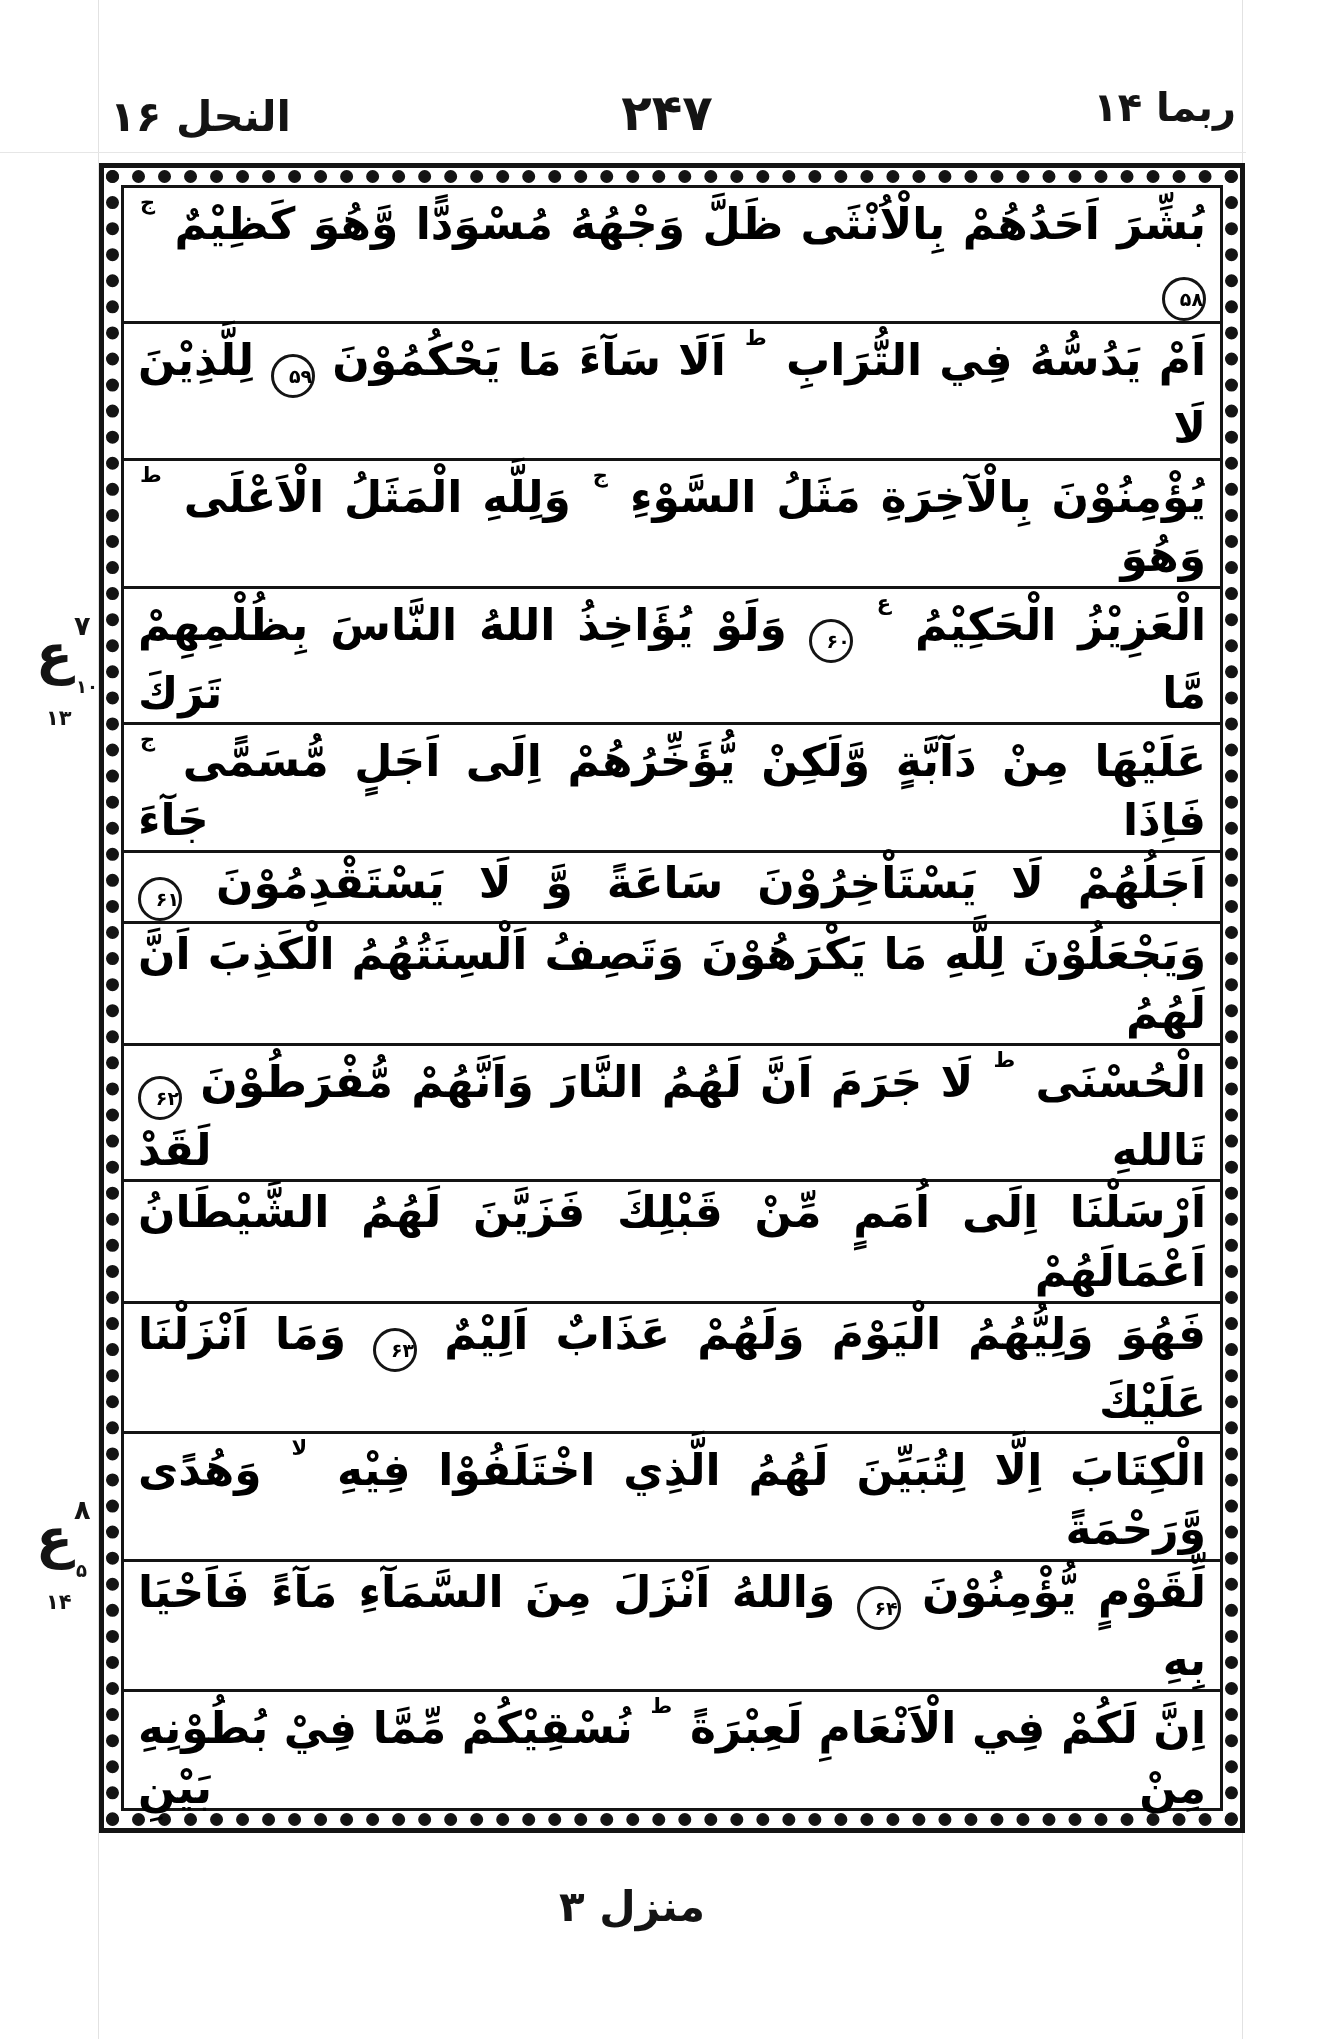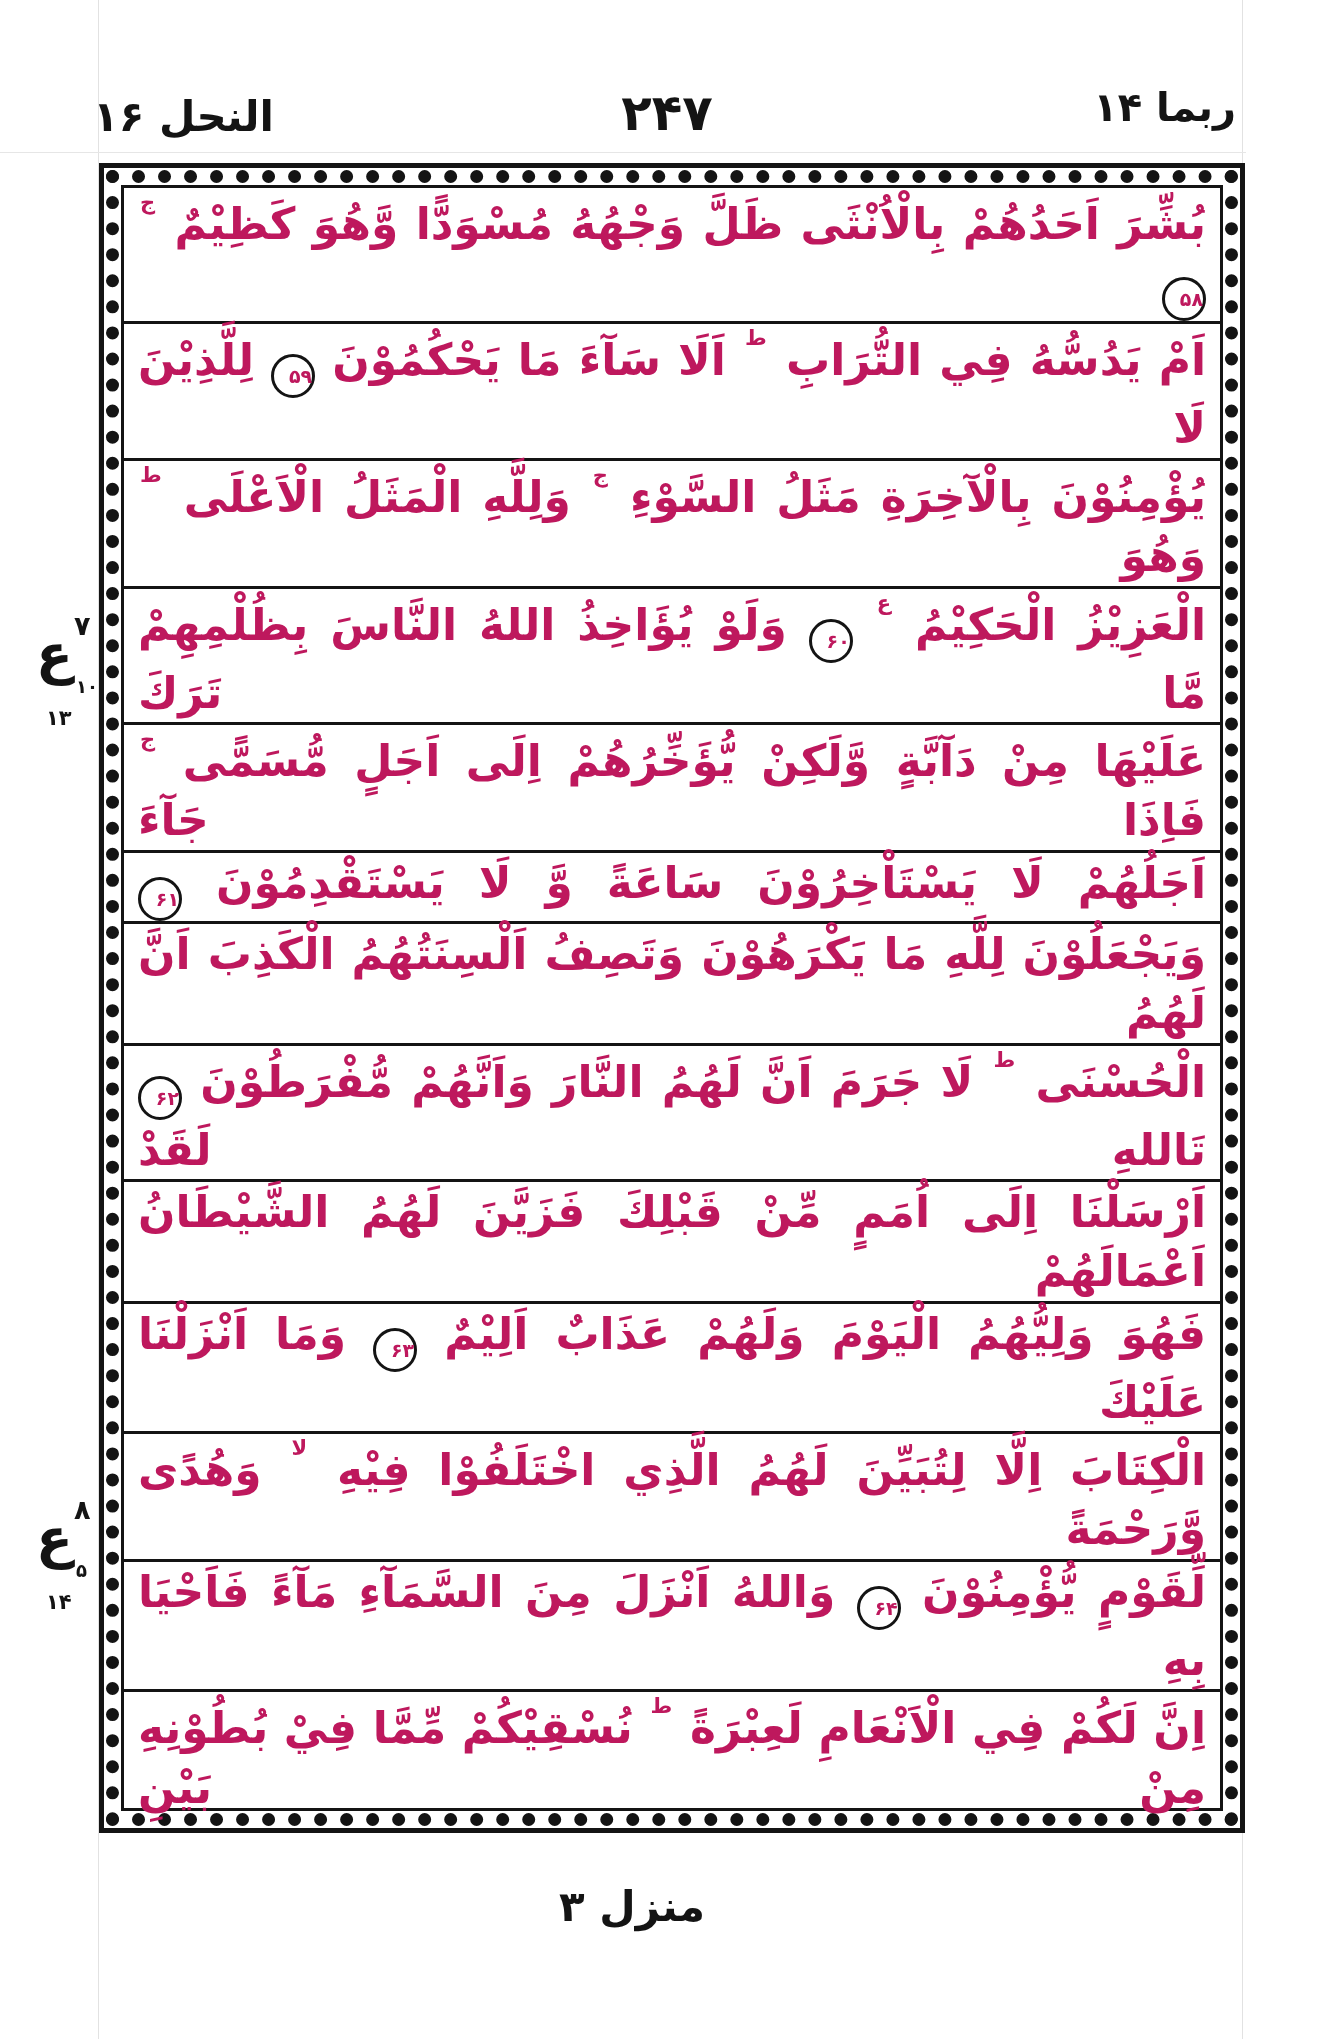--- a/index.html
+++ b/index.html
@@ -9,21 +9,21 @@
     background:#ffffff;
     overflow:hidden;
     font-family:"DejaVu Sans", sans-serif;
     color:#141414;
   }
   
   .scan-v{position:absolute;top:0;bottom:0;width:1px;background:#e2e2e2;}
   .scan-h{position:absolute;left:0;height:1px;background:#e6e6e6;}
   
   .hdr{position:absolute;font-weight:700;white-space:nowrap;}
-  .hdr-surah{left:93px;top:92px;font-size:42px;}
+  .hdr-surah{left:110px;top:92px;font-size:42px;}
   .hdr-page{left:0;right:0;top:84px;text-align:center;font-size:50px;letter-spacing:18px;}
   .hdr-juz{right:98px;top:84px;font-size:40px;}
   
   .frame-outer{
     position:absolute;left:99px;top:163px;width:1146px;height:1670px;
     box-sizing:border-box;border:5px solid #141414;padding:2px;background:#fff;
   }
   .frame-band{
     box-sizing:border-box;width:100%;height:100%;
     border:13px dotted #141414;padding:2px;
@@ -34,21 +34,21 @@
   }
   .rows{display:flex;flex-direction:column;width:100%;height:100%;box-sizing:border-box;}
   .text-row{
     flex:1;box-sizing:border-box;border-bottom:3px solid #141414;
     display:flex;align-items:center;padding:0 14px;overflow:visible;
   }
   .text-row:last-child{border-bottom:none;}
   .line-content{
     display:block;width:100%;
     direction:rtl;text-align:justify;text-align-last:justify;text-justify:inter-word;
-    font-size:44px;font-weight:700;line-height:1.35;white-space:normal;color:#be185d;
+    font-size:44px;font-weight:700;line-height:1.35;white-space:normal;color:#000000;
   }
   .stop-mark{font-size:21px;font-weight:700;vertical-align:30px;margin:0 2px;}
   .ayah-mark{
     display:inline-block;box-sizing:border-box;
     width:44px;height:44px;border:3px solid #141414;border-radius:50%;
     font-size:19px;font-weight:700;line-height:38px;text-align:center;
     vertical-align:-8px;letter-spacing:0;
   }
   
   .ruku-marker{position:absolute;width:86px;height:132px;font-weight:700;color:#141414;}

